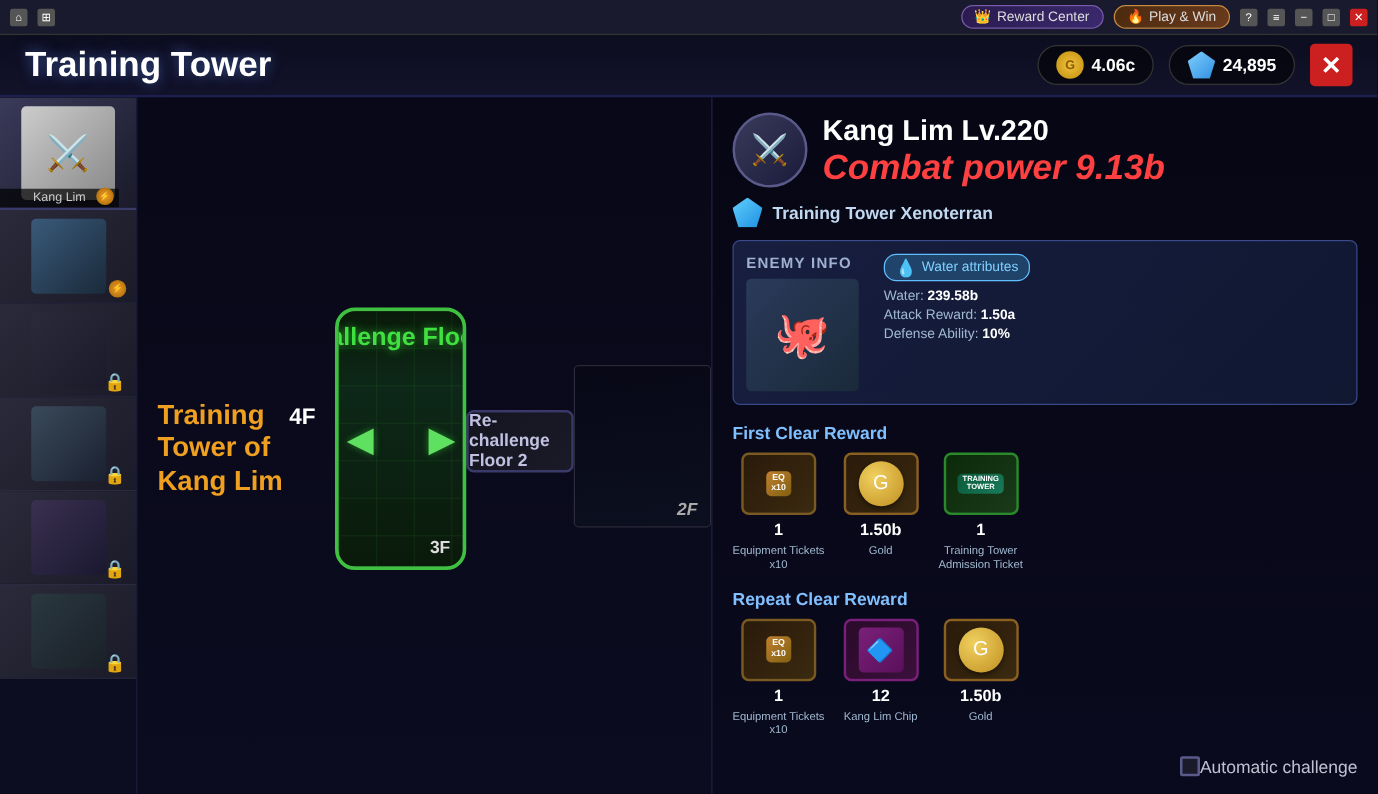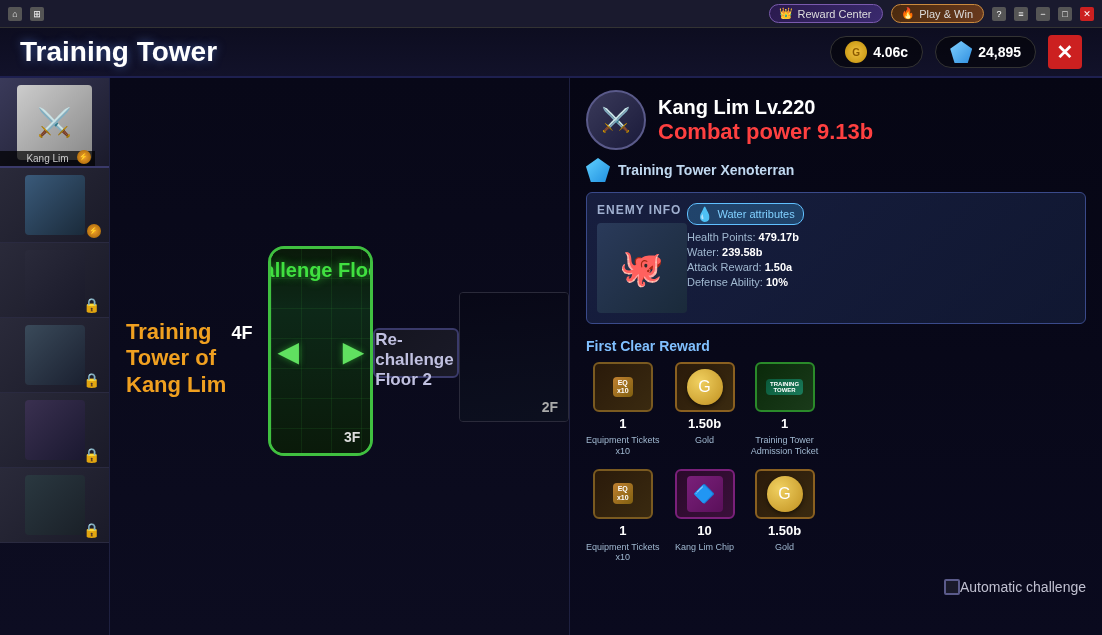--- a/index.html
+++ b/index.html
@@ -239,36 +239,37 @@
       font-size: 14px; font-weight: bold; color: #ddd;
     }
 
     
     .rechallenge-card {
       width: 280px;
       height: 50px;
       background: linear-gradient(135deg, #151520, #1a1a28);
       border: 2px solid #3a3a6a;
       border-radius: 6px;
-      display: flex; align-items: flex-start; justify-content: center;
-      font-size: 17px; font-weight: bold; color: #c0c0e0;
+      display: flex; align-items: flex-end; justify-content: center;
+      font-size: 14px; font-weight: bold; color: #c0c0e0;
       cursor: pointer;
       margin-bottom: 8px;
     }
 
     
     .lower-floor {
       width: 367px;
       height: 130px;
       background: linear-gradient(135deg, #080812, #0c0c1a);
       border: 1px solid #2a2a3a;
       border-radius: 4px;
       position: relative;
       display: flex; align-items: center; justify-content: flex-end;
       overflow: hidden;
+      font-style: italic;
     }
     .lower-floor-num {
       position: absolute; bottom: 6px; right: 10px;
       font-size: 14px; font-weight: bold; color: #aaa;
     }
     .lower-floor-bg {
       width: 100%; height: 100%;
       background: linear-gradient(180deg, #080818 0%, #0c1020 100%);
       opacity: 0.8;
     }
@@ -292,25 +293,26 @@
     }
     .boss-avatar {
       width: 60px; height: 60px;
       background: linear-gradient(135deg, #3a3a5a, #1a1a3a);
       border-radius: 50%;
       border: 2px solid #5a5a8a;
       display: flex; align-items: center; justify-content: center;
       font-size: 24px;
     }
     .boss-name {
-      font-size: 20px; font-weight: bold; color: white;
+      font-size: 23px; font-weight: bold; color: white;
     }
     .combat-power {
-      font-size: 22px; font-weight: bold;
+      font-size: 28px; font-weight: bold;
       color: #ff4040;
+      font-style: italic;
     }
 
     
     .tower-name-badge {
       display: flex; align-items: center; gap: 8px;
       margin-bottom: 10px;
     }
     .tower-gem {
       width: 24px; height: 24px;
       background: linear-gradient(135deg, #60d0ff, #2090e0);
@@ -320,21 +322,21 @@
       font-size: 14px; color: #c0d8f0; font-weight: bold;
     }
 
     
     .enemy-info-panel {
       background: linear-gradient(135deg, rgba(30,40,80,0.7), rgba(20,30,60,0.7));
       border: 1px solid #3a4a8a;
       border-radius: 6px;
       padding: 10px;
       display: flex;
-      gap: 0;
+      gap: 20px;
       margin-bottom: 14px;
     }
     .enemy-label {
       font-size: 12px; font-weight: bold; color: #a0b0d0;
       margin-bottom: 6px;
       letter-spacing: 1px;
     }
     .enemy-img {
       width: 90px; height: 90px;
       background: linear-gradient(135deg, #2a3a5a, #1a2a3a);
@@ -570,24 +572,20 @@
       <div>
         <div class="enemy-label">ENEMY INFO</div>
         <div class="enemy-img">🐙</div>
       </div>
       <div class="enemy-stats">
         <div class="attr-badge">
           <span class="water-drop">💧</span>
           <span>Water attributes</span>
         </div>
         <div class="stat-row">
-          <span class="stat-label">Health Points:</span>
-          <span class="stat-val">479.17b</span>
-        </div>
-        <div class="stat-row">
           <span class="stat-label">Water:</span>
           <span class="stat-val">239.58b</span>
         </div>
         <div class="stat-row">
           <span class="stat-label">Attack Reward:</span>
           <span class="stat-val">1.50a</span>
         </div>
         <div class="stat-row">
           <span class="stat-label">Defense Ability:</span>
           <span class="stat-val">10%</span>
@@ -616,35 +614,36 @@
 
       <div class="reward-item">
         <div class="reward-icon-wrap ticket-green">
           <div class="training-ticket-icon">TRAINING<br>TOWER</div>
         </div>
         <div class="reward-count">1</div>
         <div class="reward-desc">Training Tower<br>Admission Ticket</div>
       </div>
     </div>
 
+    <div class="section-title repeat-rewards">Repeat Clear Reward</div>
     <div class="rewards-row">
 
       <div class="reward-item">
         <div class="reward-icon-wrap">
           <div class="eq-ticket-icon">EQ<br>x10</div>
         </div>
         <div class="reward-count">1</div>
         <div class="reward-desc">Equipment Tickets<br>x10</div>
       </div>
 
       <div class="reward-item">
         <div class="reward-icon-wrap purple">
           <div class="chip-icon">🔷</div>
         </div>
-        <div class="reward-count">10</div>
+        <div class="reward-count">12</div>
         <div class="reward-desc">Kang Lim Chip</div>
       </div>
 
       <div class="reward-item">
         <div class="reward-icon-wrap gold-circle">
           <div class="gold-coin-big">G</div>
         </div>
         <div class="reward-count">1.50b</div>
         <div class="reward-desc">Gold</div>
       </div>

